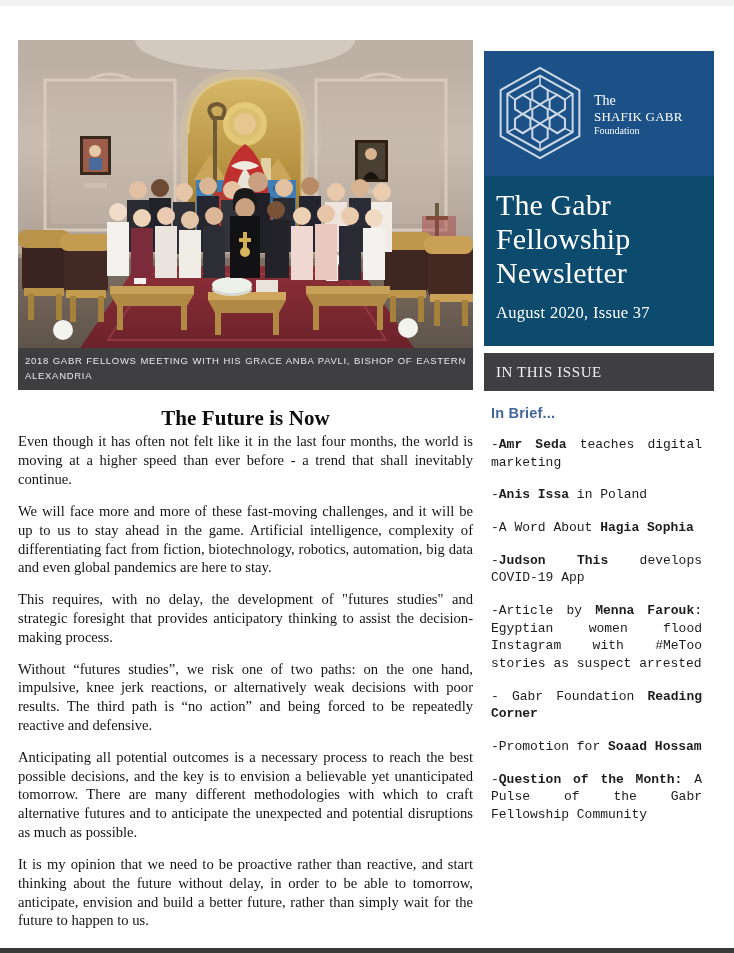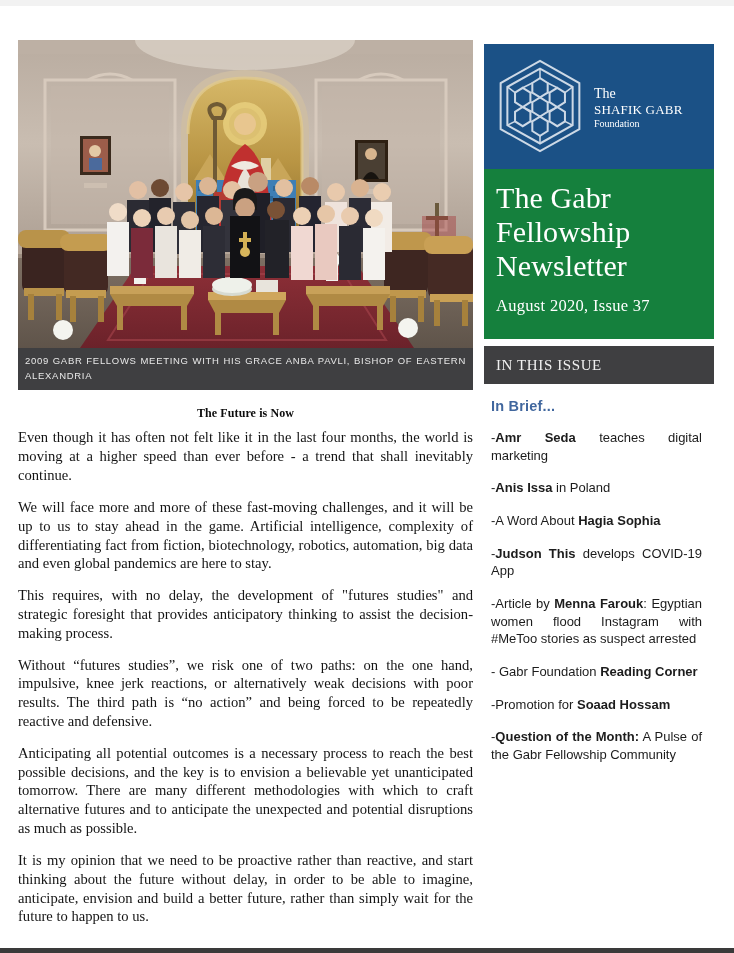--- a/index.html
+++ b/index.html
@@ -62,44 +62,44 @@
     padding: 6px 7px 7px 7px;
     text-align: justify;
     text-align-last: left;
   }
 
   
   .article { width: 455px; padding-top: 16px; }
 
   .article-title {
     font-family: "Liberation Serif", serif;
-    font-size: 12px;
+    font-size: 21px;
     font-weight: bold;
     text-align: center;
     color: #0d0d0d;
-    margin-bottom: 7px;
+    margin-bottom: 1px;
     letter-spacing: 0.1px;
   }
 
   .article p {
     font-family: "Liberation Serif", serif;
     font-size: 14.6px;
     line-height: 1.29;
     color: #141414;
     text-align: justify;
     text-align-last: left;
     margin-bottom: 13px;
     hyphens: none;
   }
 
   
   .right-col {
     position: absolute;
     left: 484px;
-    top: 44px;
+    top: 51px;
     width: 230px;
   }
 
   
   .logo-block {
     width: 230px;
     height: 125px;
     background: #1b5186;
     display: flex;
     align-items: center;
@@ -114,21 +114,21 @@
     padding-top: 2px;
   }
   .logo-text .l1 { font-size: 14px; display: block; }
   .logo-text .l2 { font-size: 13px; display: block; letter-spacing: 0.2px; }
   .logo-text .l3 { font-size: 10px; display: block; }
 
   
   .title-block {
     width: 230px;
     height: 170px;
-    background: #15803d;
+    background: #0c4a6e;
     padding: 12px 12px 0 12px;
     color: #ffffff;
   }
   .news-title {
     font-family: "Liberation Serif", serif;
     font-size: 30px;
     line-height: 1.14;
     font-weight: normal;
     letter-spacing: 0.1px;
   }
@@ -162,21 +162,21 @@
   .brief-head {
     color: #41679e;
     font-family: "Liberation Sans", sans-serif;
     font-size: 14.5px;
     font-weight: bold;
     margin-bottom: 15px;
     letter-spacing: 0.2px;
   }
 
   .brief-item {
-    font-family: Liberation Sans, sans-serif;
+    font-family: Liberation Mono, monospace;
     font-size: 13px;
     line-height: 1.36;
     color: #1c1c1c;
     text-align: justify;
     text-align-last: left;
     margin-bottom: 15px;
   }
   .brief-item b { font-weight: bold; }
 </style>
 </head>
@@ -409,30 +409,30 @@
               <rect x="321" y="186" width="22" height="54" fill="#2a2a33"></rect>
             <circle cx="356" cy="178" r="9" fill="#f0dac2"></circle>
               <rect x="345" y="188" width="22" height="52" fill="#f4f2ee"></rect>
           </g>
         </g>
 
         <rect x="0" y="0" width="455" height="308" fill="none" stroke="#000" stroke-width="0" opacity="0"></rect>
       </svg>
     </div>
 
-    <div class="photo-caption">2009 GABR FELLOWS MEETING WITH HIS GRACE ANBA PAVLI, BISHOP OF EASTERN ALEXANDRIA</div>
+    <div class="photo-caption">2018 GABR FELLOWS MEETING WITH HIS GRACE ANBA PAVLI, BISHOP OF EASTERN ALEXANDRIA</div>
 
     <div class="article">
       <div class="article-title">The Future is Now</div>
       <p>Even though it has often not felt like it in the last four months, the world is moving at a higher speed than ever before - a trend that shall inevitably continue.</p>
       <p>We will face more and more of these fast-moving challenges, and it will be up to us to stay ahead in the game. Artificial intelligence, complexity of differentiating fact from fiction, biotechnology, robotics, automation, big data and even global pandemics are here to stay.</p>
       <p>This requires, with no delay, the development of "futures studies" and strategic foresight that provides anticipatory thinking to assist the decision-making process.</p>
       <p>Without “futures studies”, we risk one of two paths: on the one hand, impulsive, knee jerk reactions, or alternatively weak decisions with poor results. The third path is “no action” and being forced to be repeatedly reactive and defensive.</p>
       <p>Anticipating all potential outcomes is a necessary process to reach the best possible decisions, and the key is to envision a believable yet unanticipated tomorrow. There are many different methodologies with which to craft alternative futures and to anticipate the unexpected and potential disruptions as much as possible.</p>
-      <p>It is my opinion that we need to be proactive rather than reactive, and start thinking about the future without delay, in order to be able to imagine, anticipate, envision and build a better future, rather than simply wait for the future to happen to us.</p>
+      <p>It is my opinion that we need to be proactive rather than reactive, and start thinking about the future without delay, in order to be able to tomorrow, anticipate, envision and build a better future, rather than simply wait for the future to happen to us.</p>
 
     </div>
 
   </div>
 
   <div class="right-col">
 
     <div class="logo-block">
       <svg class="logo-mark" viewBox="0 0 100 104">
         <g fill="none" stroke="#cdd9e6" stroke-width="2.1">

